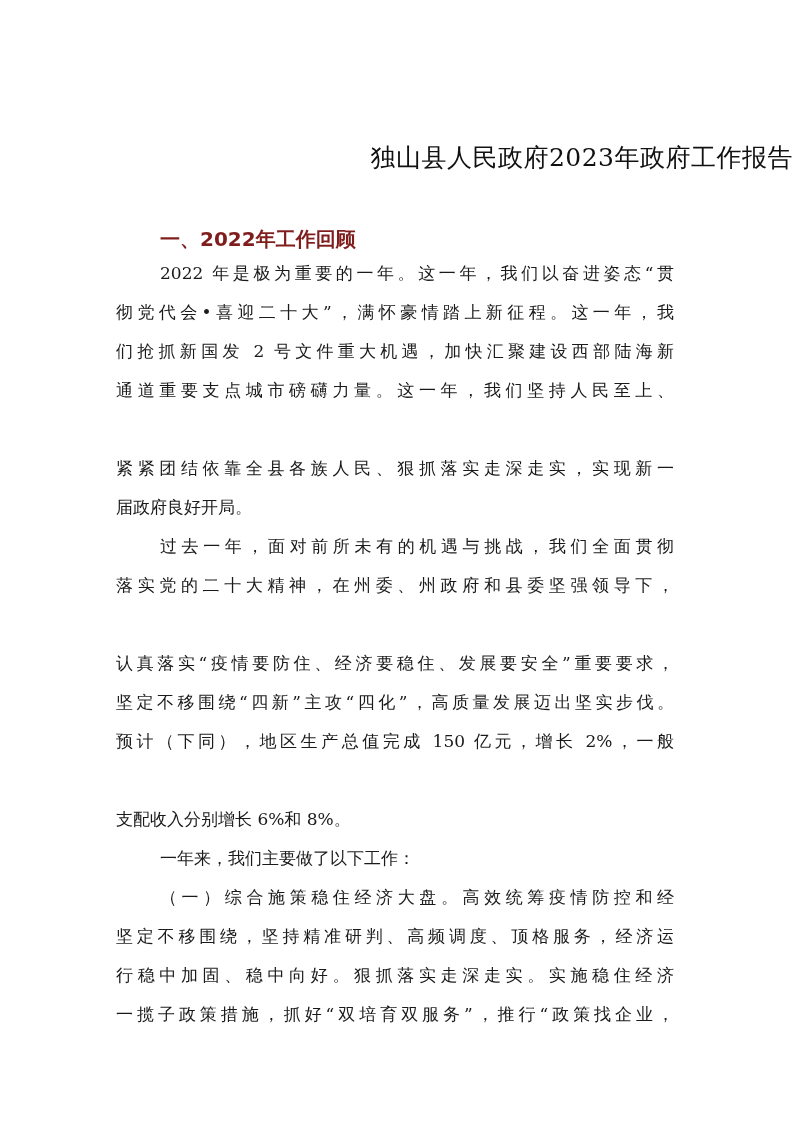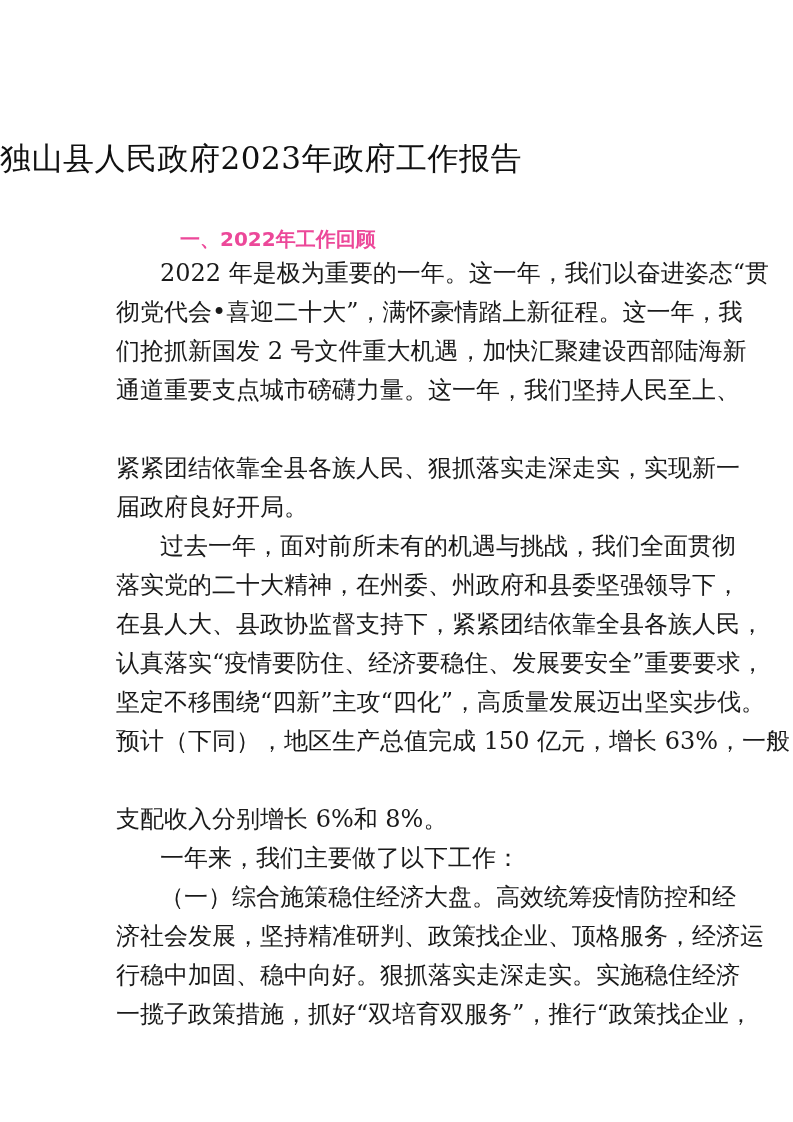--- a/index.html
+++ b/index.html
@@ -1,31 +1,31 @@
 <!DOCTYPE html>
 <html><head>
   <meta charset="utf-8">
   <style>
     html, body { margin: 0; padding: 0; background: #ffffff; }
     body { width: 793px; height: 1122px; position: relative; overflow: hidden; color: #1a1a1a; }
     .page { position: absolute; left: 0; top: 0; width: 793px; height: 1122px; background: #fff; }
     .title {
-      position: absolute; left: 0; top: 138px; width: 793px; text-align: left;
+      position: absolute; left: 0; top: 138px; width: 793px; text-align: right;
       font-family: "DejaVu Serif", "Liberation Serif", serif;
-      font-size: 31px; line-height: 40px; letter-spacing: 0.5px; color: #111;
+      font-size: 25px; line-height: 40px; letter-spacing: 0.5px; color: #111;
     }
     .heading {
       position: absolute; left: 160px; top: 224px;
       font-family: "DejaVu Sans", "Liberation Sans", sans-serif;
-      font-size: 20px; font-weight: bold; line-height: 30px; color: #ec4899; margin-left: 20px;
+      font-size: 20px; font-weight: bold; line-height: 30px; color: #7f1d1d;
     }
     .line {
       position: absolute; left: 116px; width: 558px;
       font-family: "DejaVu Serif", "Liberation Serif", serif;
-      font-size: 24px; line-height: 30px; white-space: nowrap;
+      font-size: 17px; line-height: 30px; white-space: nowrap;
       text-align: justify; text-align-last: justify; color: #1a1a1a;
     }
     .line.indent { left: 160px; width: 514px; }
     .line.last { text-align-last: left; }
   </style>
 </head>
 <body>
 
 <div class="page">
   <div class="title">独山县人民政府2023年政府工作报告</div>
@@ -33,25 +33,24 @@
 
   <div class="line indent" style="top:258px">2022 年是极为重要的一年。这一年，我们以奋进姿态“贯</div>
   <div class="line" style="top:297px">彻党代会•喜迎二十大”，满怀豪情踏上新征程。这一年，我</div>
   <div class="line" style="top:336px">们抢抓新国发 2 号文件重大机遇，加快汇聚建设西部陆海新</div>
   <div class="line" style="top:375px">通道重要支点城市磅礴力量。这一年，我们坚持人民至上、</div>
   <div class="line" style="top:453px">紧紧团结依靠全县各族人民、狠抓落实走深走实，实现新一</div>
   <div class="line last" style="top:492px">届政府良好开局。</div>
 
   <div class="line indent" style="top:531px">过去一年，面对前所未有的机遇与挑战，我们全面贯彻</div>
   <div class="line" style="top:570px">落实党的二十大精神，在州委、州政府和县委坚强领导下，</div>
-  <div class="line" style="top:609px">在县人大、县政协监督支持下，紧紧团结依靠全县各族人民，</div>
   <div class="line" style="top:648px">认真落实“疫情要防住、经济要稳住、发展要安全”重要要求，</div>
   <div class="line" style="top:687px">坚定不移围绕“四新”主攻“四化”，高质量发展迈出坚实步伐。</div>
-  <div class="line" style="top:726px">预计（下同），地区生产总值完成 150 亿元，增长 63%，一般</div>
+  <div class="line" style="top:726px">预计（下同），地区生产总值完成 150 亿元，增长 2%，一般</div>
   <div class="line last" style="top:804px">支配收入分别增长 6%和 8%。</div>
 
   <div class="line indent" style="top:882px">（一）综合施策稳住经济大盘。高效统筹疫情防控和经</div>
 
   <div class="line indent last" style="top:843px">一年来，我们主要做了以下工作：</div>
-  <div class="line" style="top:921px">济社会发展，坚持精准研判、政策找企业、顶格服务，经济运</div>
+  <div class="line" style="top:921px">坚定不移围绕，坚持精准研判、高频调度、顶格服务，经济运</div>
   <div class="line" style="top:960px">行稳中加固、稳中向好。狠抓落实走深走实。实施稳住经济</div>
   <div class="line" style="top:999px">一揽子政策措施，抓好“双培育双服务”，推行“政策找企业，</div>
 </div>
 
 </body></html>

